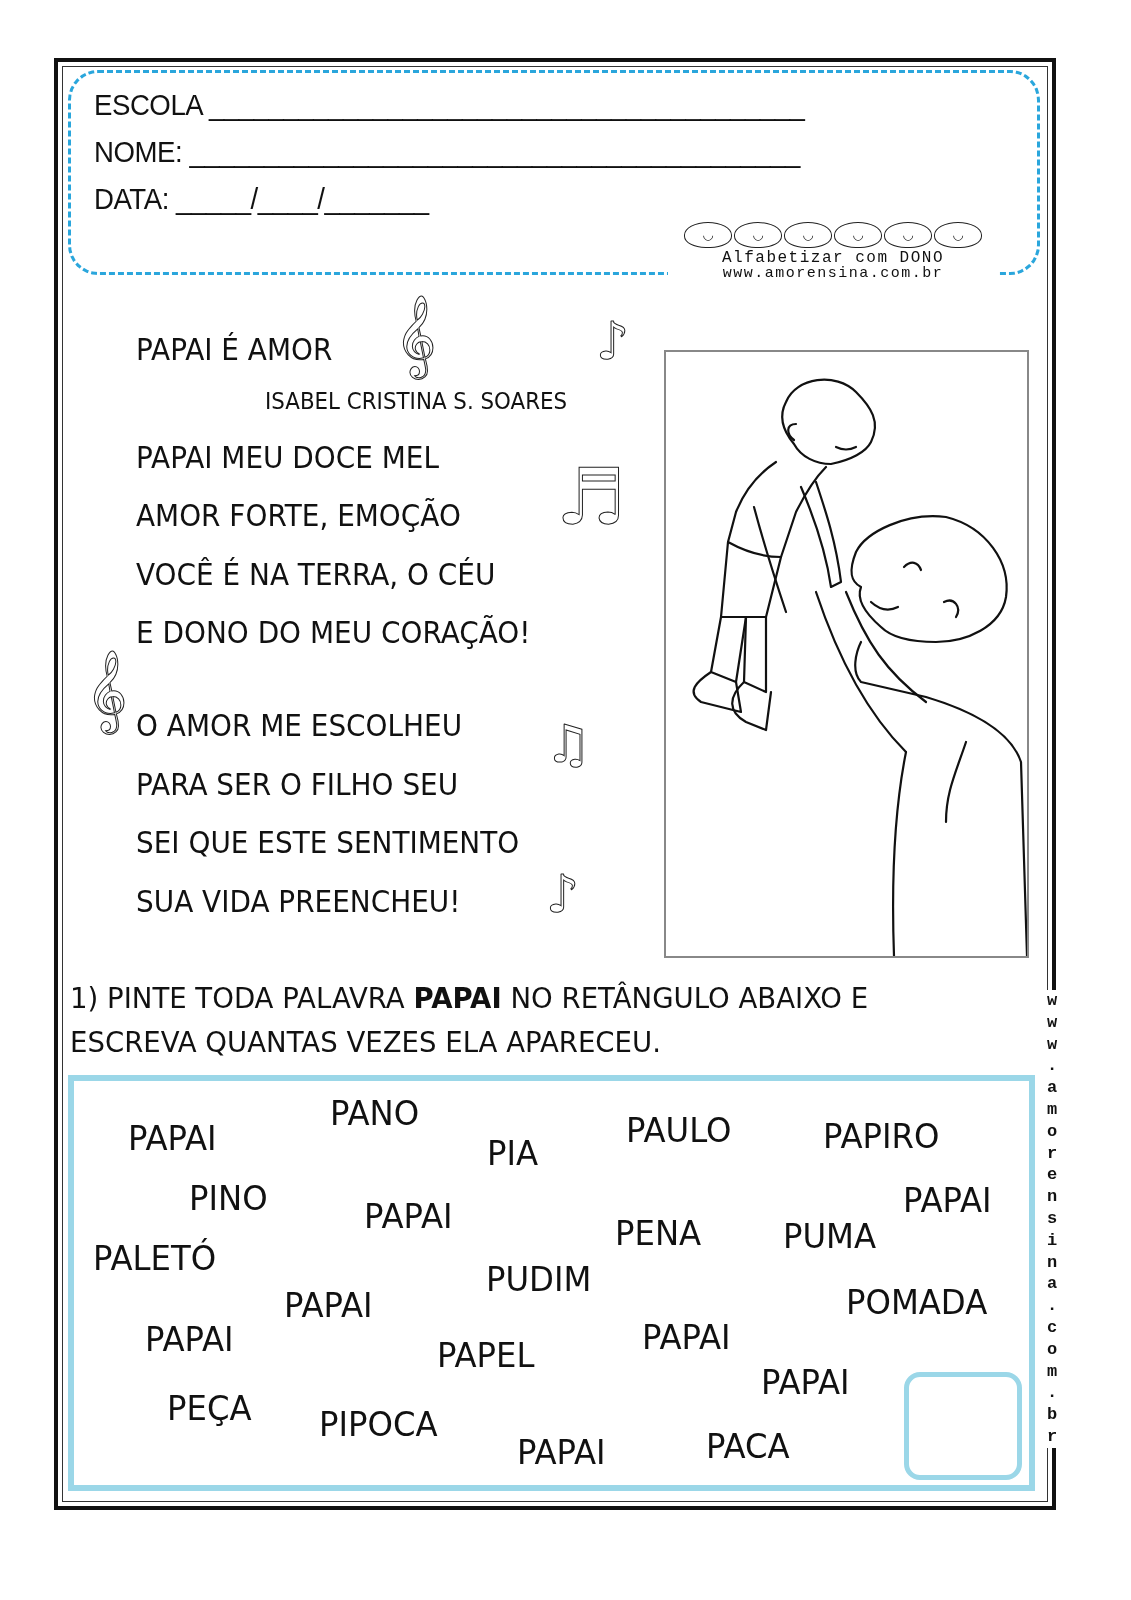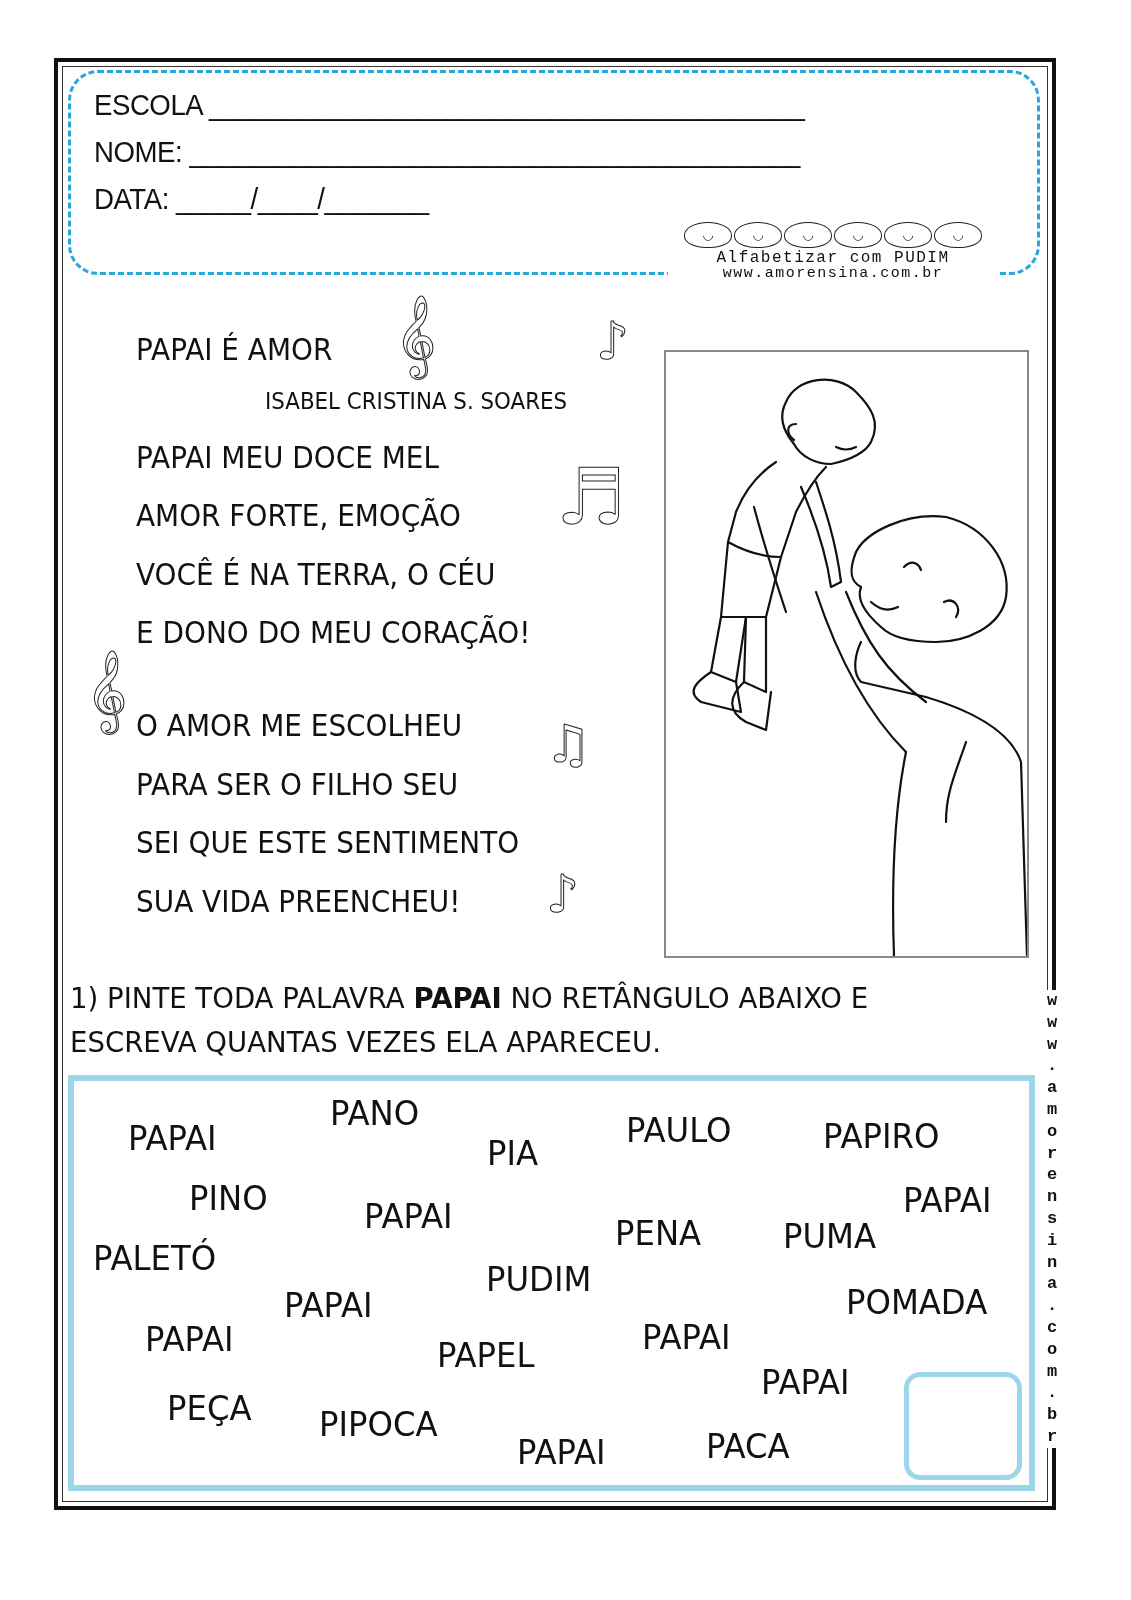--- a/index.html
+++ b/index.html
@@ -65,21 +65,21 @@
 
 <div class="logo">
   <div class="faces">
     <div class="face"></div>
       <div class="face"></div>
       <div class="face"></div>
     <div class="face"></div>
       <div class="face"></div>
       <div class="face"></div>
   </div>
-  <div class="l1">Alfabetizar com PUDIM</div>
+  <div class="l1">Alfabetizar com DONO</div>
   <div class="l2">www.amorensina.com.br</div>
 </div>
 
 <div class="poem-line" style="top:332px;">PAPAI É AMOR</div>
 <div class="author">ISABEL CRISTINA S. SOARES</div>
 
 <div class="poem-line" style="top:440px;">PAPAI MEU DOCE MEL</div>
 <div class="poem-line" style="top:498px;">AMOR FORTE, EMOÇÃO</div>
 <div class="poem-line" style="top:557px;">VOCÊ É NA TERRA, O CÉU</div>
 <div class="poem-line" style="top:615px;">E DONO DO MEU CORAÇÃO!</div>

